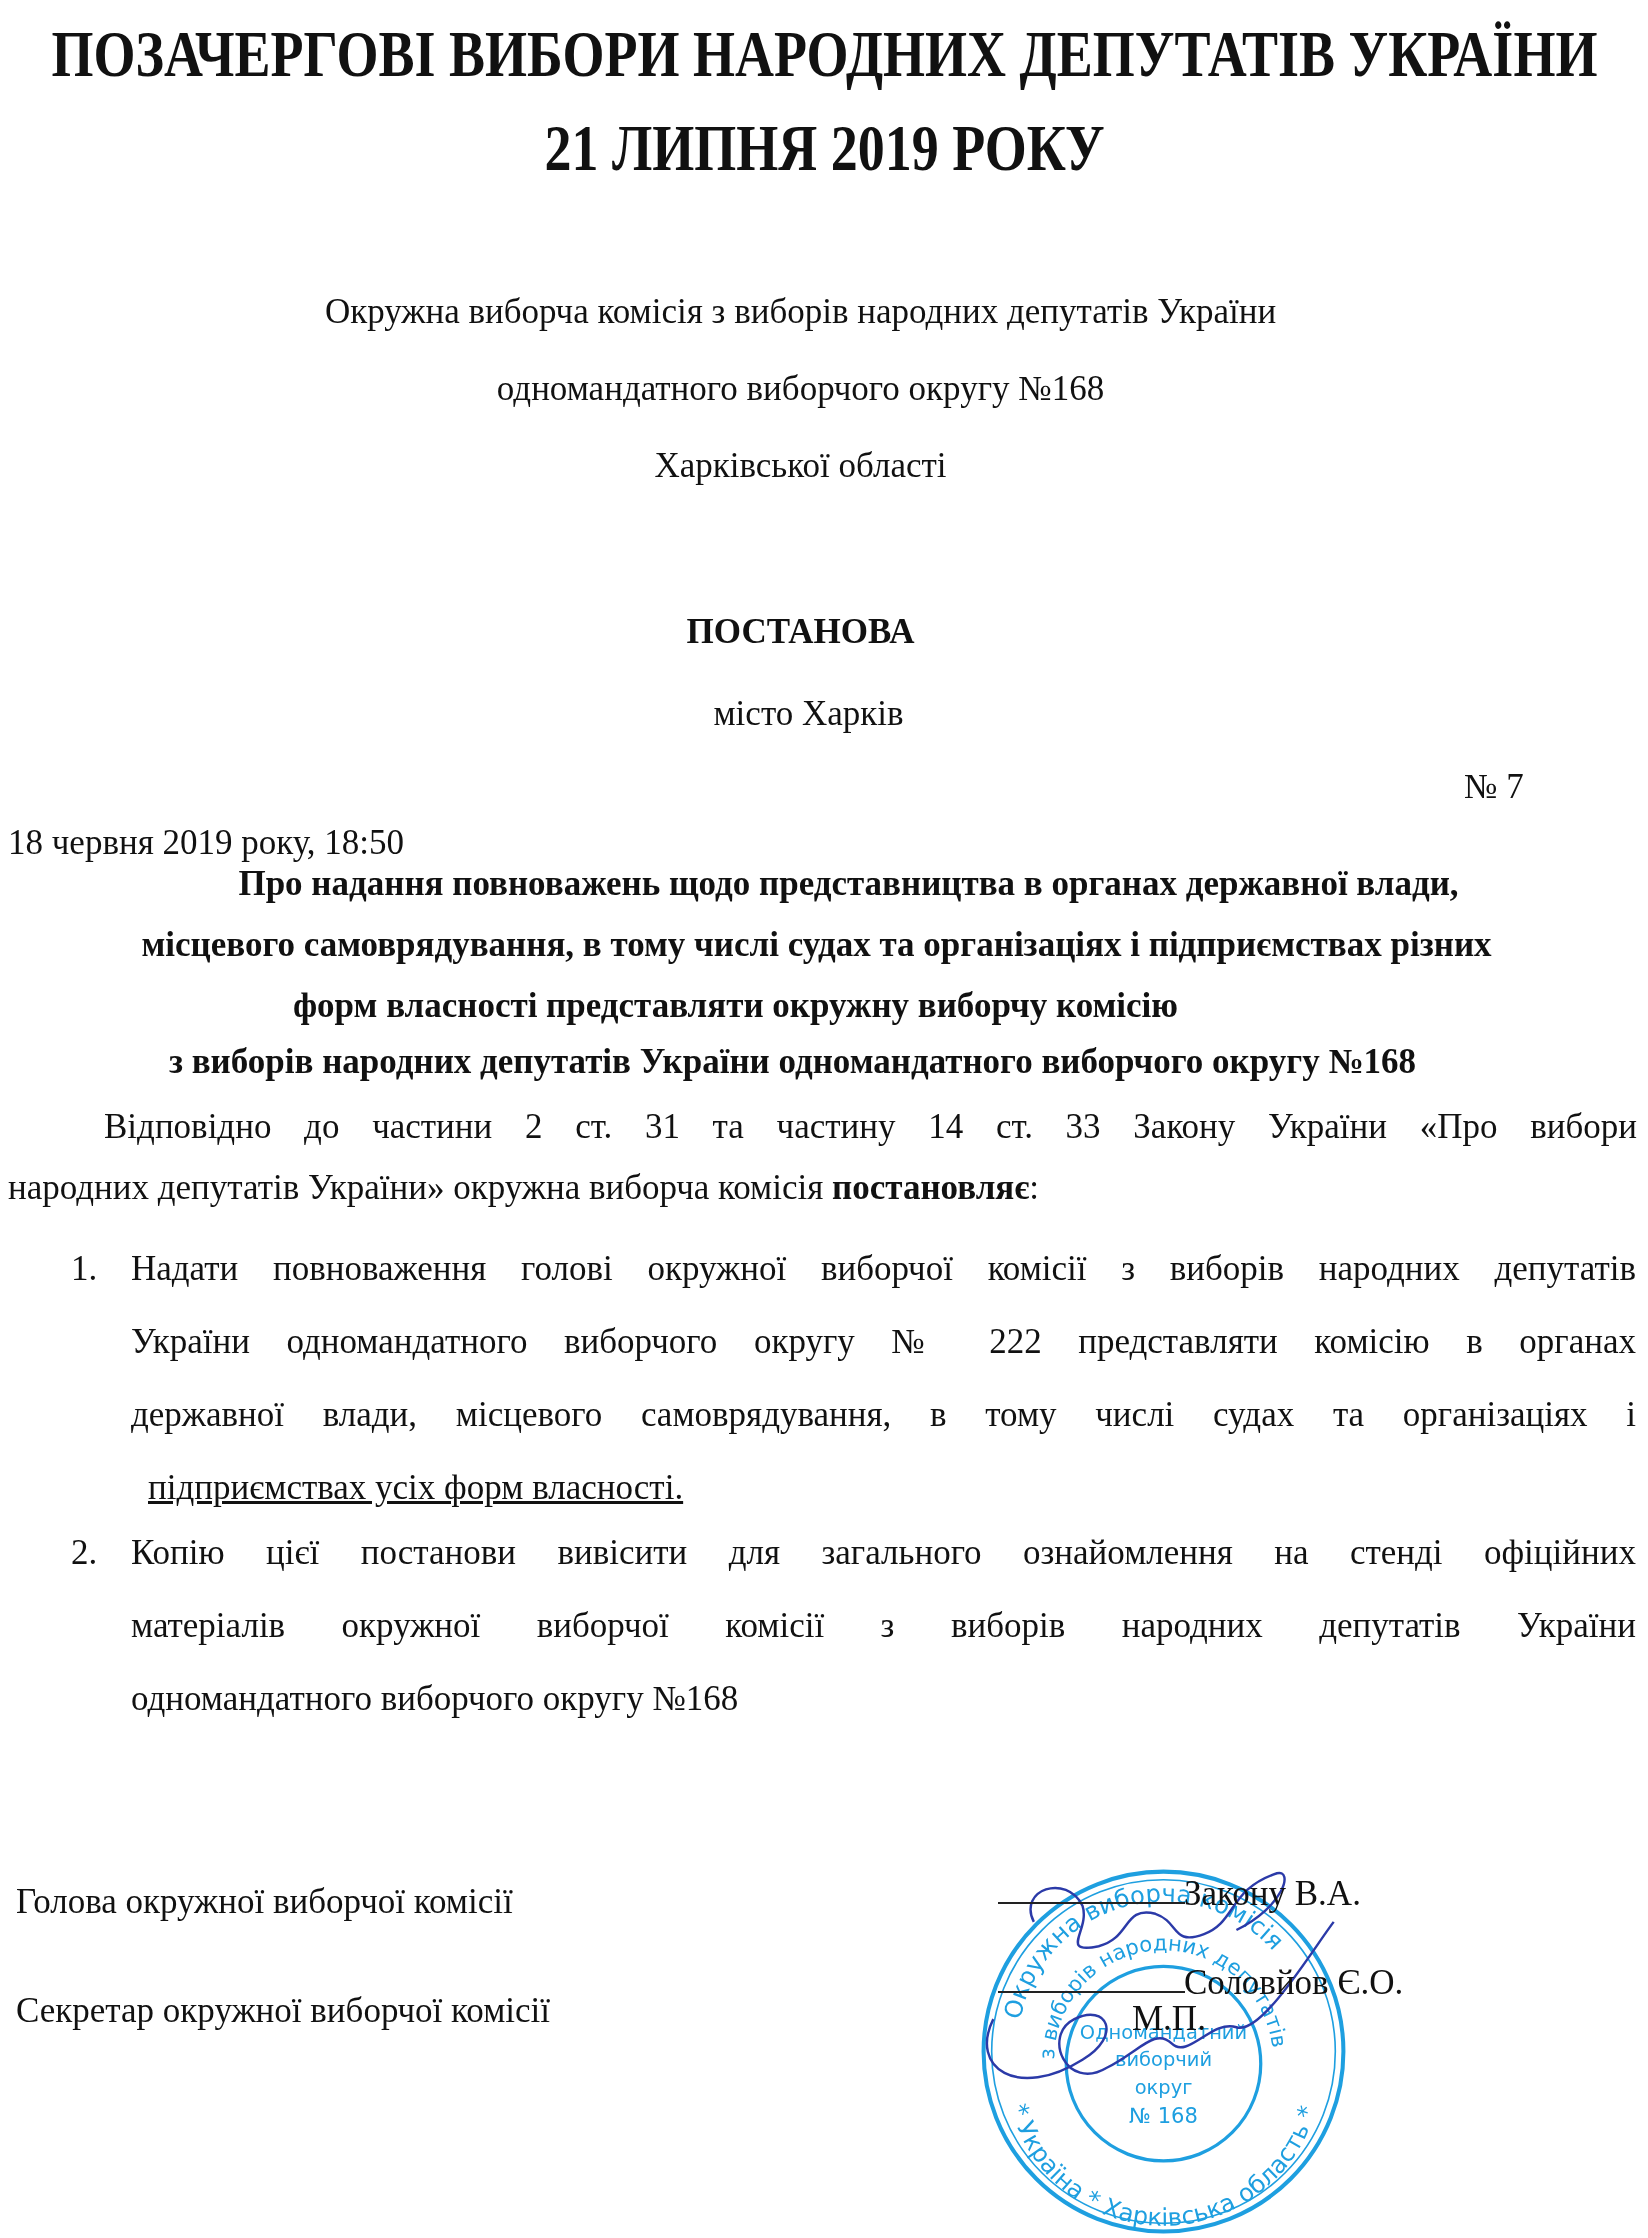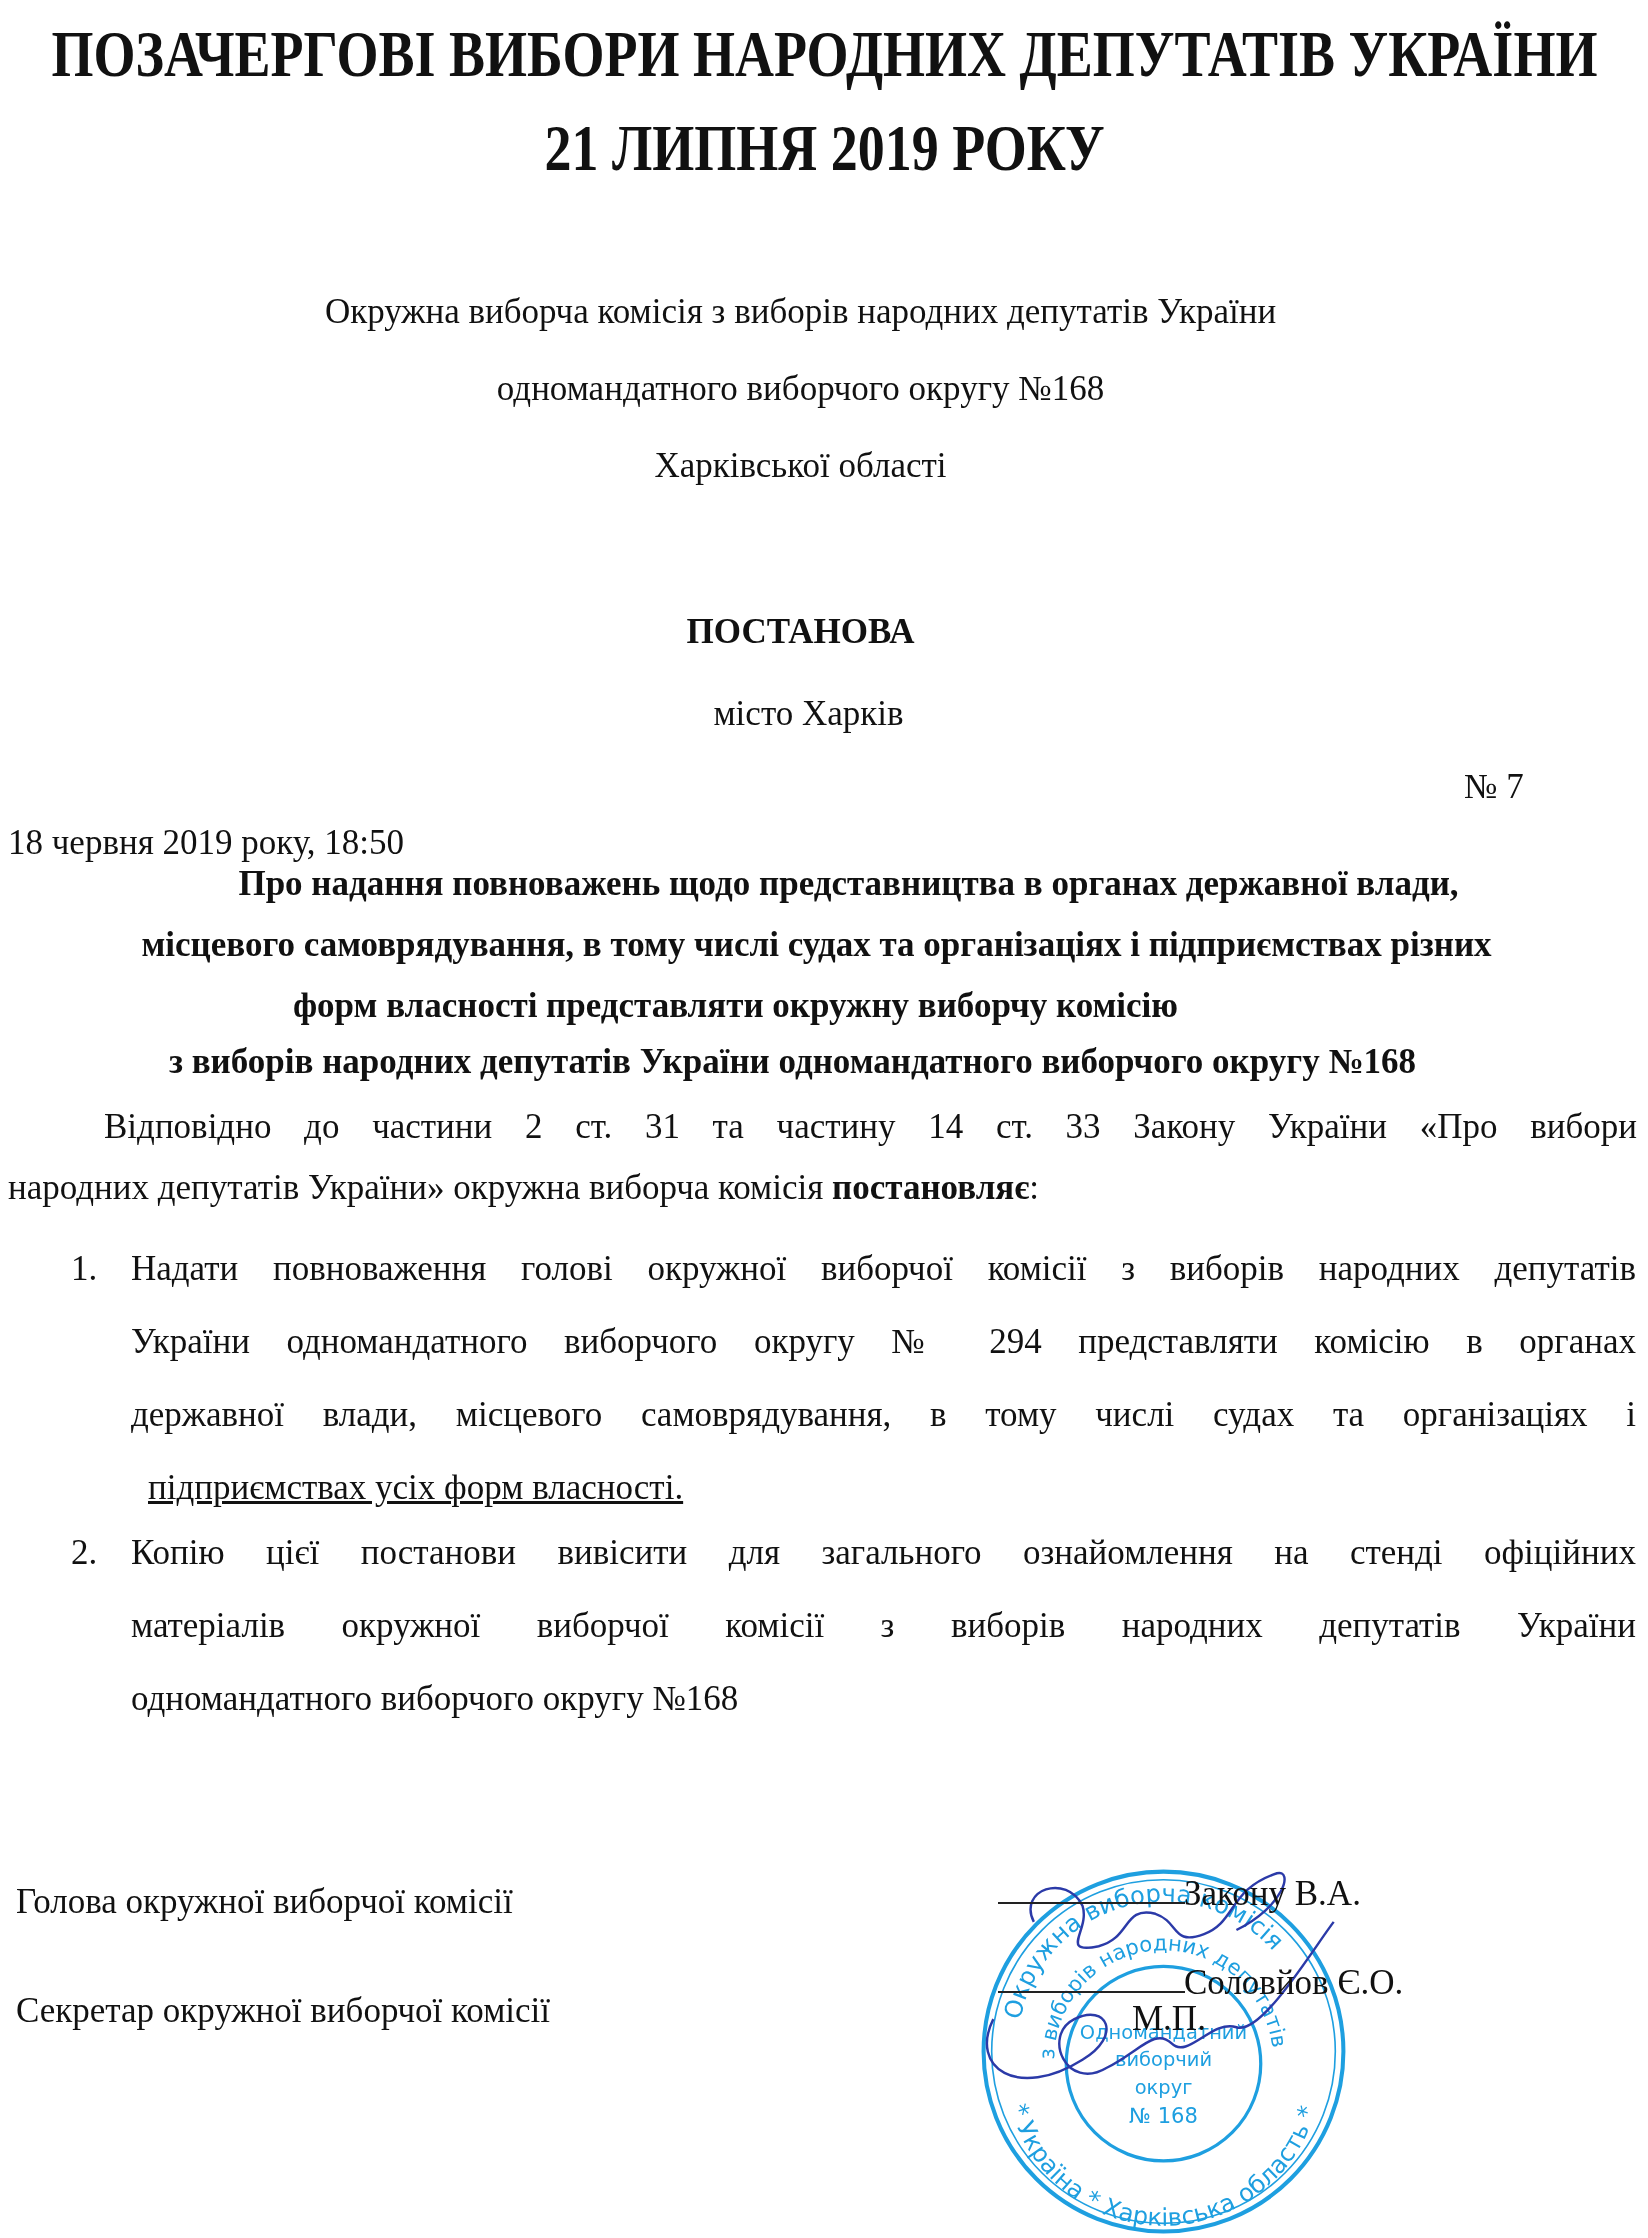--- a/index.html
+++ b/index.html
@@ -50,21 +50,21 @@
 <div class="abs subject-line" style="top:864px; left:24px;">Про надання повноважень щодо представництва в органах державної влади,</div>
 <div class="abs subject-line" style="top:925px; left:-8px;">місцевого самоврядування, в тому числі судах та організаціях і підприємствах різних</div>
 <div class="abs subject-line" style="top:986px; left:-89px;">форм власності представляти окружну виборчу комісію</div>
 <div class="abs subject-line" style="top:1042px; left:-32px;">з виборів народних депутатів України одномандатного виборчого округу №168</div>
 
 <div class="abs justify-line" style="top:1107px; left:104px; width:1533px;">Відповідно до частини 2 ст. 31 та частину 14 ст. 33 Закону України «Про вибори</div>
 <div class="abs body-text" style="top:1168px; left:8px;"><span>народних депутатів України» окружна виборча комісія </span><span class="bold">постановляє</span><span>:</span></div>
 
 <div class="abs num" style="top:1249px; left:71px;">1.</div>
 <div class="abs justify-line" style="top:1249px; left:131px; width:1505px;">Надати повноваження голові окружної виборчої комісії з виборів народних депутатів</div>
-<div class="abs justify-line" style="top:1322px; left:131px; width:1505px;">України одномандатного виборчого округу № 294 представляти комісію в органах</div>
+<div class="abs justify-line" style="top:1322px; left:131px; width:1505px;">України одномандатного виборчого округу № 222 представляти комісію в органах</div>
 <div class="abs justify-line" style="top:1395px; left:131px; width:1505px;">державної влади, місцевого самоврядування, в тому числі судах та організаціях і</div>
 <div class="abs body-text" style="top:1468px; left:148px;text-decoration:underline;">підприємствах усіх форм власності.</div>
 
 <div class="abs num" style="top:1533px; left:71px;">2.</div>
 <div class="abs justify-line" style="top:1533px; left:131px; width:1505px;">Копію цієї постанови вивісити для загального ознайомлення на стенді офіційних</div>
 <div class="abs justify-line" style="top:1606px; left:131px; width:1505px;">матеріалів окружної виборчої комісії з виборів народних депутатів України</div>
 <div class="abs body-text" style="top:1679px; left:131px;">одномандатного виборчого округу №168</div>
 
 <div class="abs sig-label" style="top:1882px; left:16px;">Голова окружної виборчої комісії</div>
 <div class="abs sig-label" style="top:1963px; left:16px;margin-top:28px;">Секретар окружної виборчої комісії</div>

